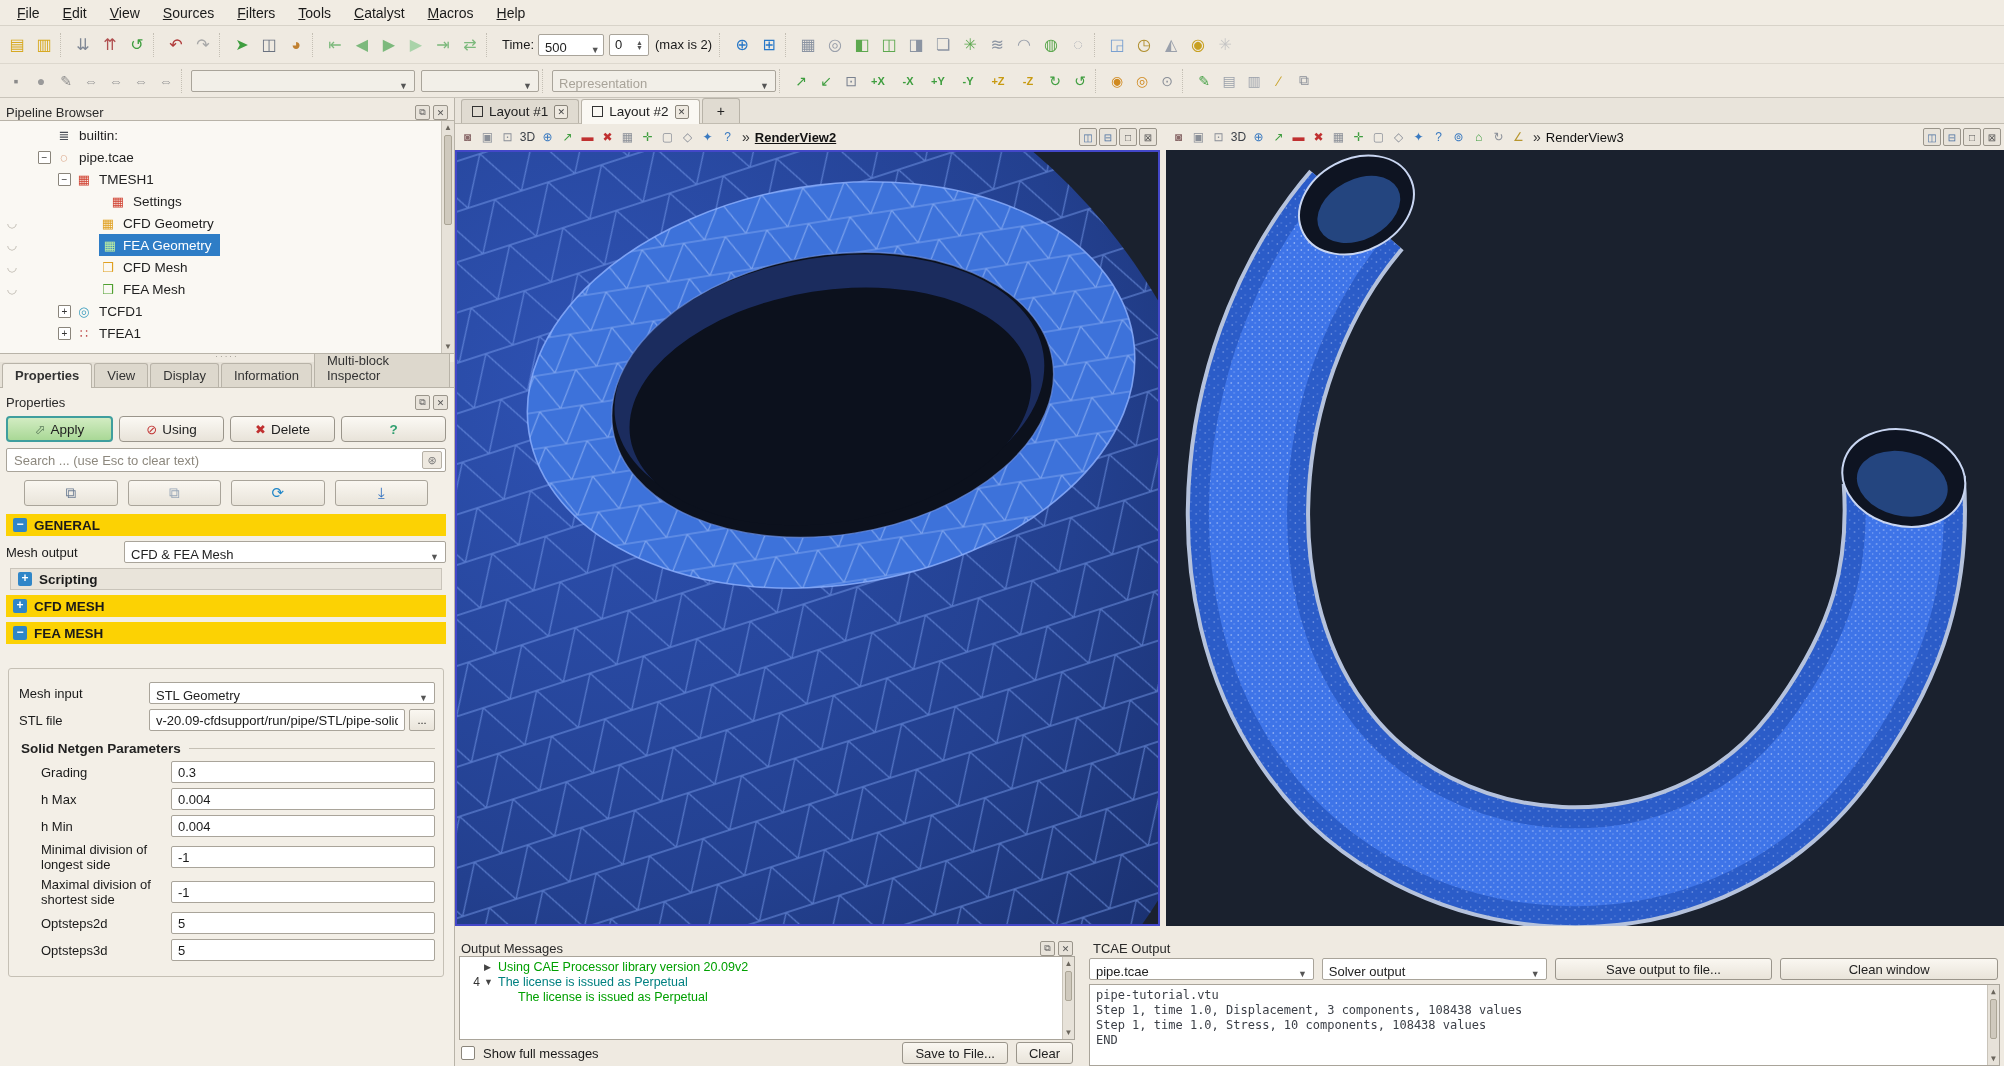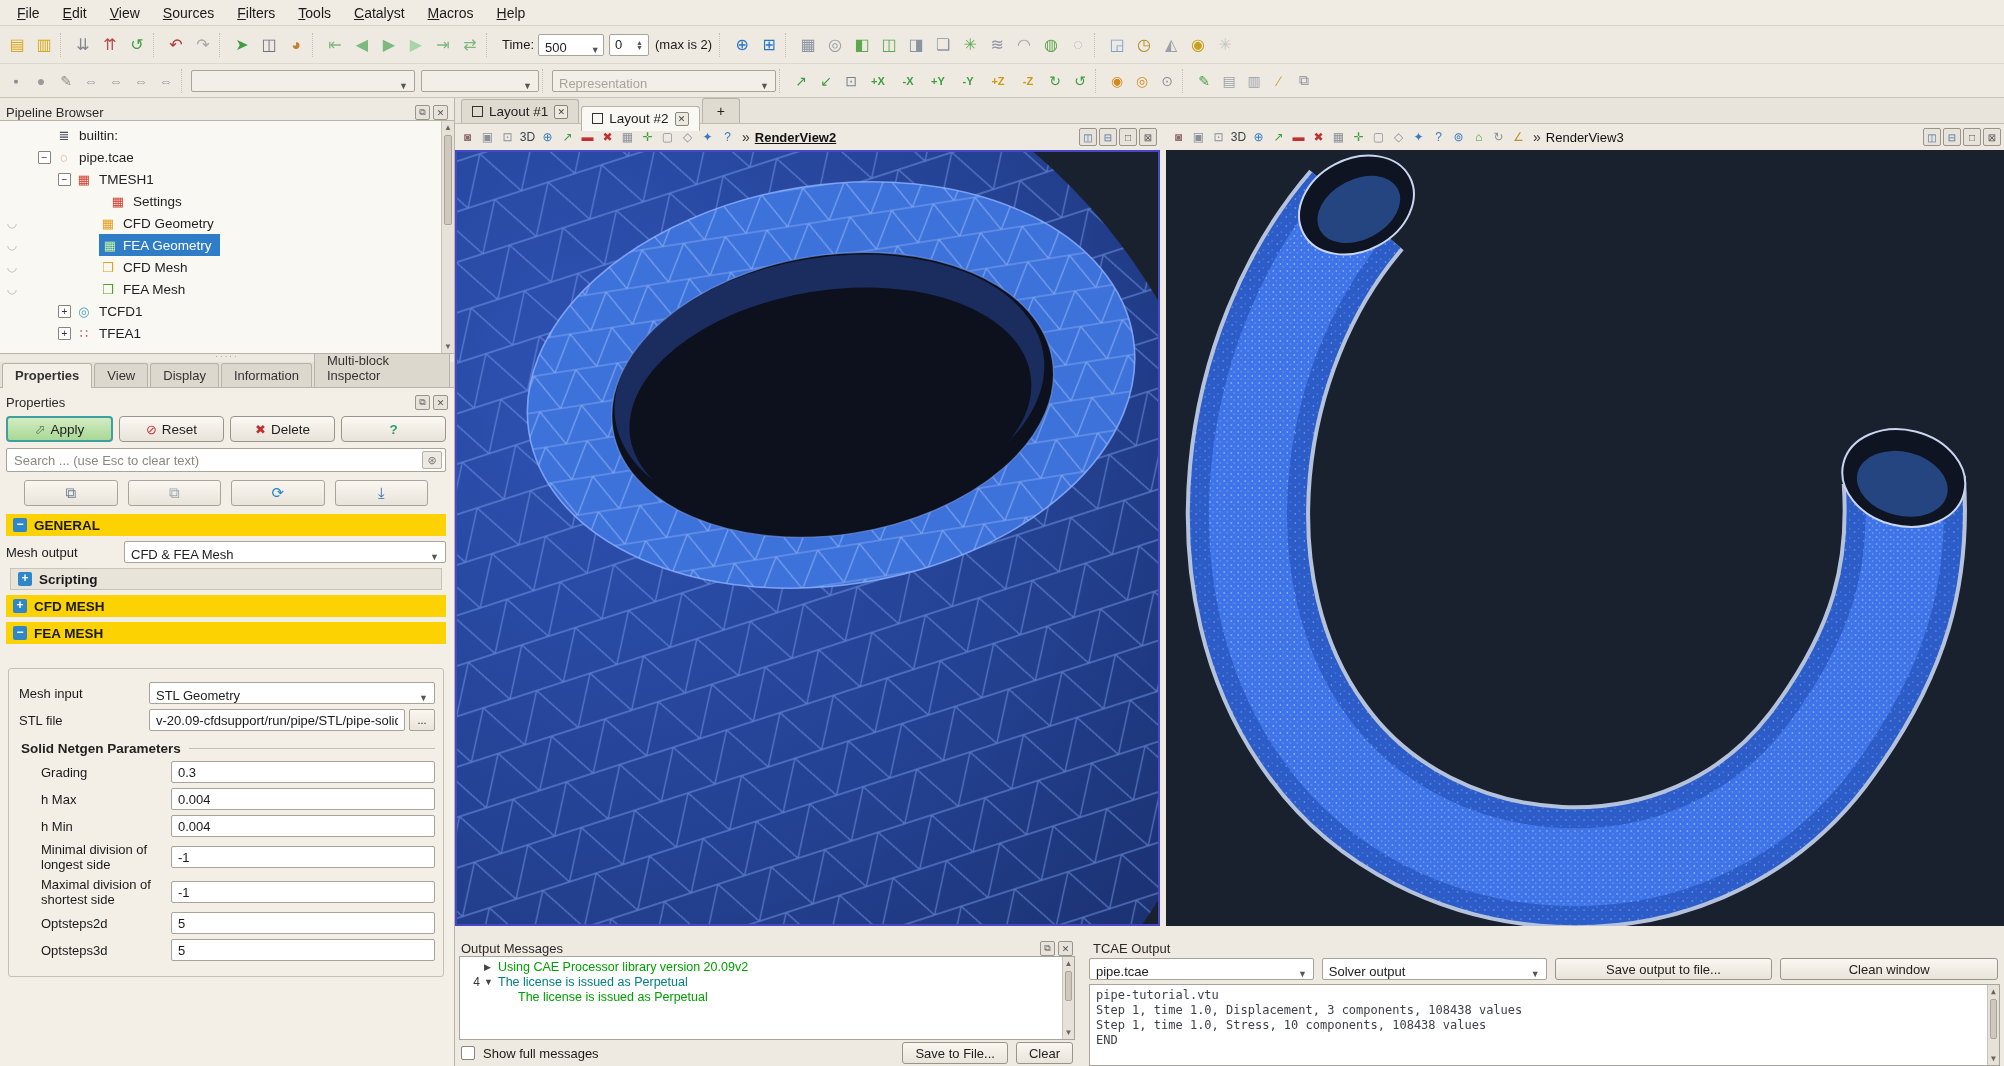--- a/index.html
+++ b/index.html
@@ -97,21 +97,21 @@
   .group-title { font-weight:bold; font-size:13.5px; margin:10px 0 2px 2px; display:flex; align-items:center; gap:8px; }
   .group-title::after { content:""; flex:1; border-top:1px solid #c5c0b5; }
   .group-fields { padding-left:22px; }
   .browse-btn { width:26px; height:22px; margin-left:4px; border:1px solid #a9a49a; border-radius:2px; flex:none;
                 background:linear-gradient(#faf7f1,#e9e4da); font-size:11px; text-align:center; line-height:20px; }
 
   
   .layout-tabbar { height:26px; display:flex; align-items:flex-end; background:#e9e4db; border-bottom:1px solid #c1bcb1; padding-left:6px; }
   .ltab { display:flex; align-items:center; gap:6px; padding:4px 10px; border:1px solid #b8b3a8; border-bottom:none;
           border-radius:3px 3px 0 0; background:#e0dbd1; font-size:13.5px; margin-right:2px; }
-  .ltab.active { background:#faf8f3; position:relative; top:8px; padding-bottom:5px; }
+  .ltab.active { background:#faf8f3; position:relative; top:1px; padding-bottom:5px; }
   .ltab .wicon { width:11px; height:11px; border:1.5px solid #333; display:inline-block; }
   .ltab .xicon { width:14px; height:14px; border:1px solid #8a857b; background:#eee9e0; font-size:9px; line-height:12px;
                  text-align:center; color:#444; border-radius:2px; }
   .ltab-plus { padding:4px 14px; border:1px solid #b8b3a8; border-bottom:none; border-radius:3px 3px 0 0; background:#e0dbd1; font-size:14px; }
 
   .views-row { flex:1; display:flex; min-height:0; background:#efeae1; }
   .view-pane { display:flex; flex-direction:column; min-width:0; }
   .view-pane.p1 { width:705px; flex:none; }
   .view-pane.p2 { flex:1; }
   .view-gap { width:6px; flex:none; }
@@ -435,21 +435,21 @@
           </span>
         </div>
         <div class="props-body">
           <div class="btn-row">
             <span class="pbtn apply">
               <span class="ico" style="color:#5a7a5a">⬀</span>
               <span>Apply</span>
               </span>
             <span class="pbtn">
               <span class="ico" style="color:#c03030">⊘</span>
-              <span>Reset</span>
+              <span>Using</span>
               </span>
             <span class="pbtn">
               <span class="ico" style="color:#c03030">✖</span>
               <span>Delete</span>
               </span>
             <span class="pbtn">
               <span style="color:#2f9e6e;font-weight:bold">?</span>
               </span>
           </div>
           <div class="search-wrap">

